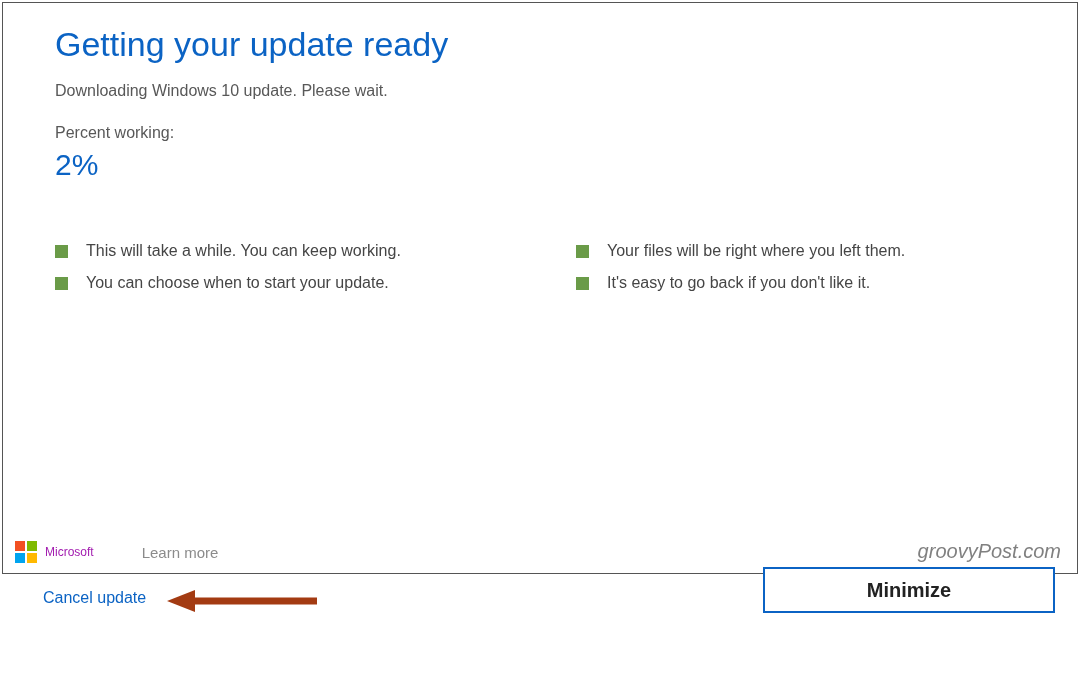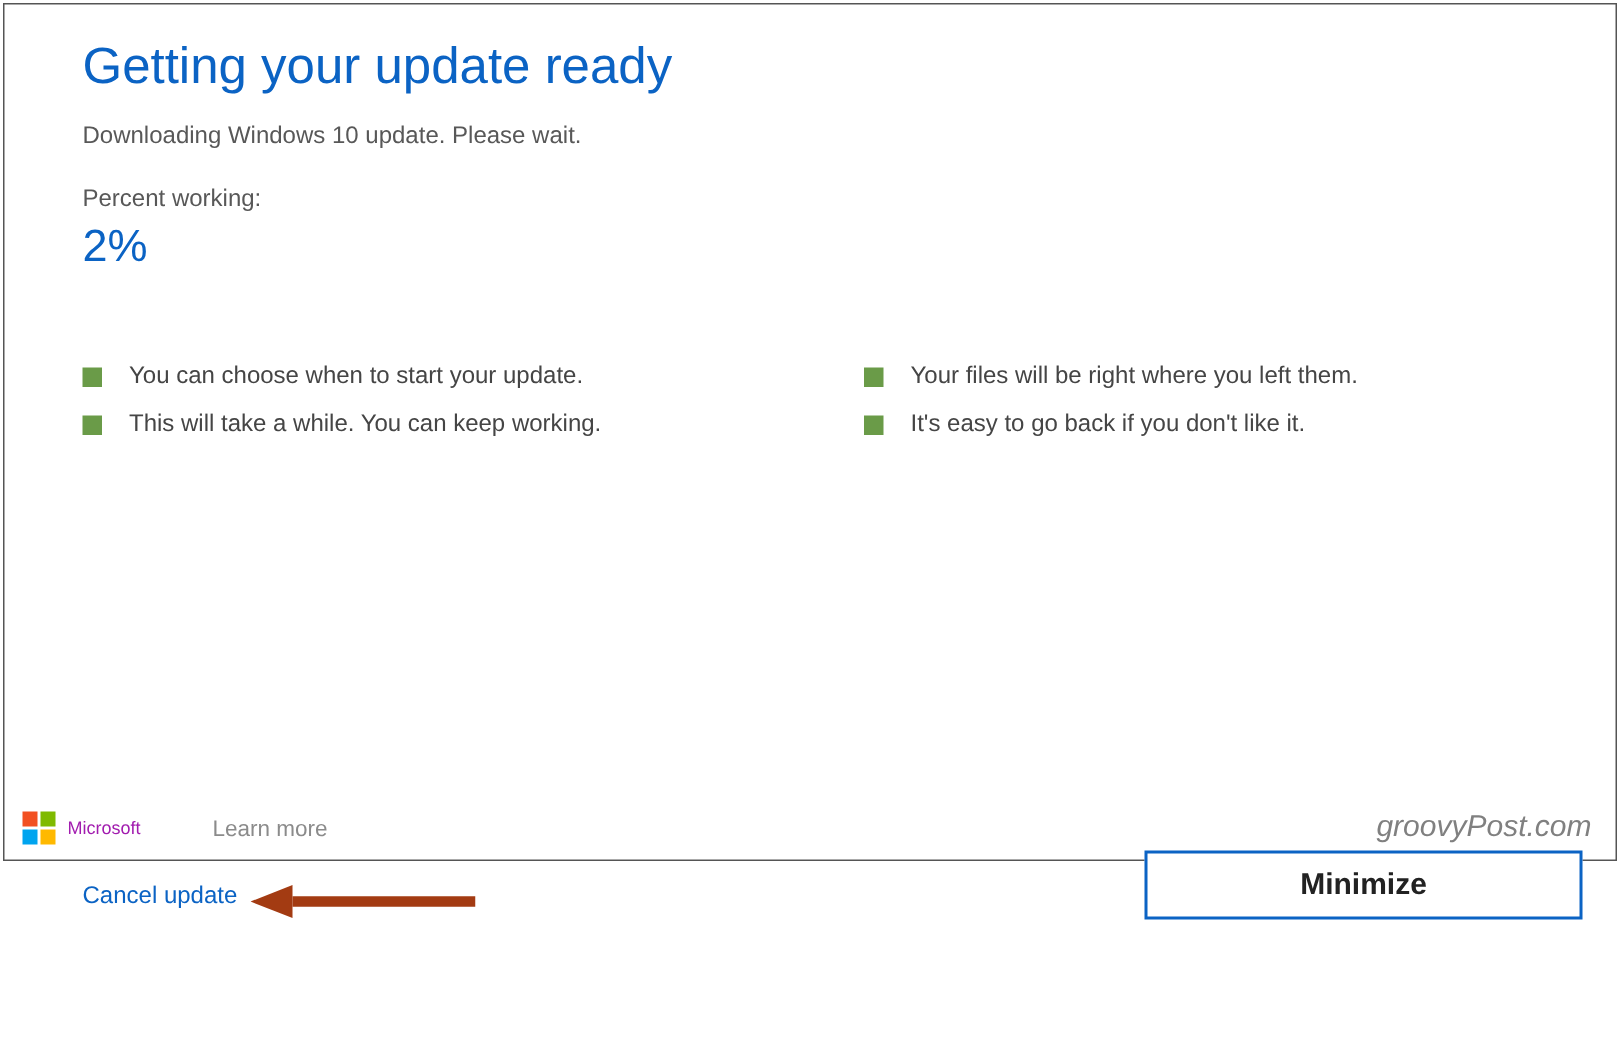--- a/index.html
+++ b/index.html
@@ -50,21 +50,21 @@
     font-size: 16px;
   }
   .sq {
     width: 13px; height: 13px;
     background: #6a9b48;
     margin-right: 18px;
     flex-shrink: 0;
   }
   .cancel {
     position: absolute;
-    left: 52px; top: 586px;
+    left: 40px; top: 586px;
     color: #0b63c4;
     font-size: 16px;
     cursor: pointer;
   }
   .minimize {
     position: absolute;
     right: 22px; top: 564px;
     width: 292px; height: 46px;
     border: 2px solid #0b63c4;
     background: #fff;
@@ -118,25 +118,25 @@
   <div class="content">
     <div class="title">Getting your update ready</div>
     <div class="msg">Downloading Windows 10 update. Please wait.</div>
     <div class="pct-label">Percent working:</div>
     <div class="pct">2%</div>
 
     <div class="bullets">
       <div class="col">
         <div class="bullet">
           <span class="sq"></span>
-          <span>You can choose when to start your update.</span>
+          <span>This will take a while. You can keep working.</span>
         </div>
         <div class="bullet">
           <span class="sq"></span>
-          <span>This will take a while. You can keep working.</span>
+          <span>You can choose when to start your update.</span>
         </div>
       </div>
       <div class="col">
         <div class="bullet">
           <span class="sq"></span>
           <span>Your files will be right where you left them.</span>
         </div>
         <div class="bullet">
           <span class="sq"></span>
           <span>It's easy to go back if you don't like it.</span>

